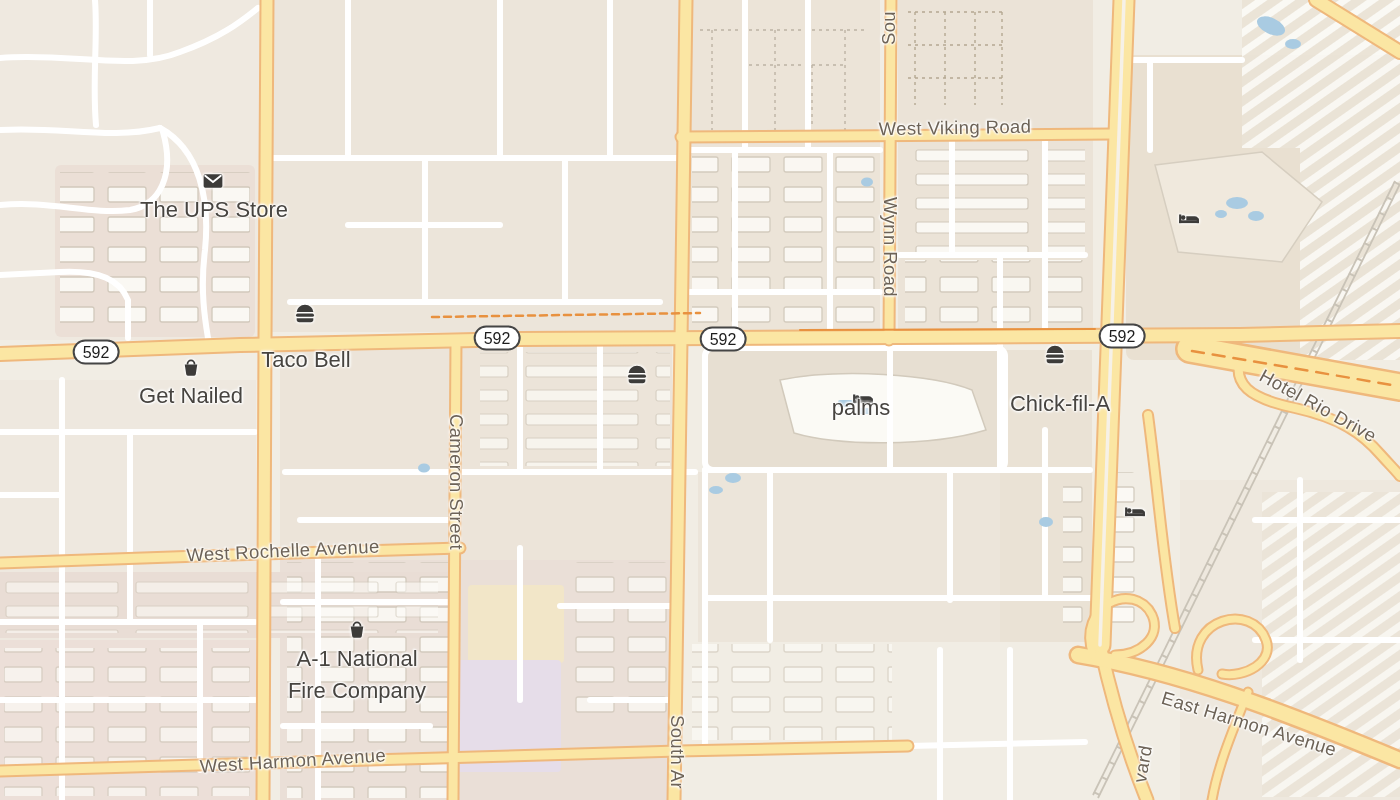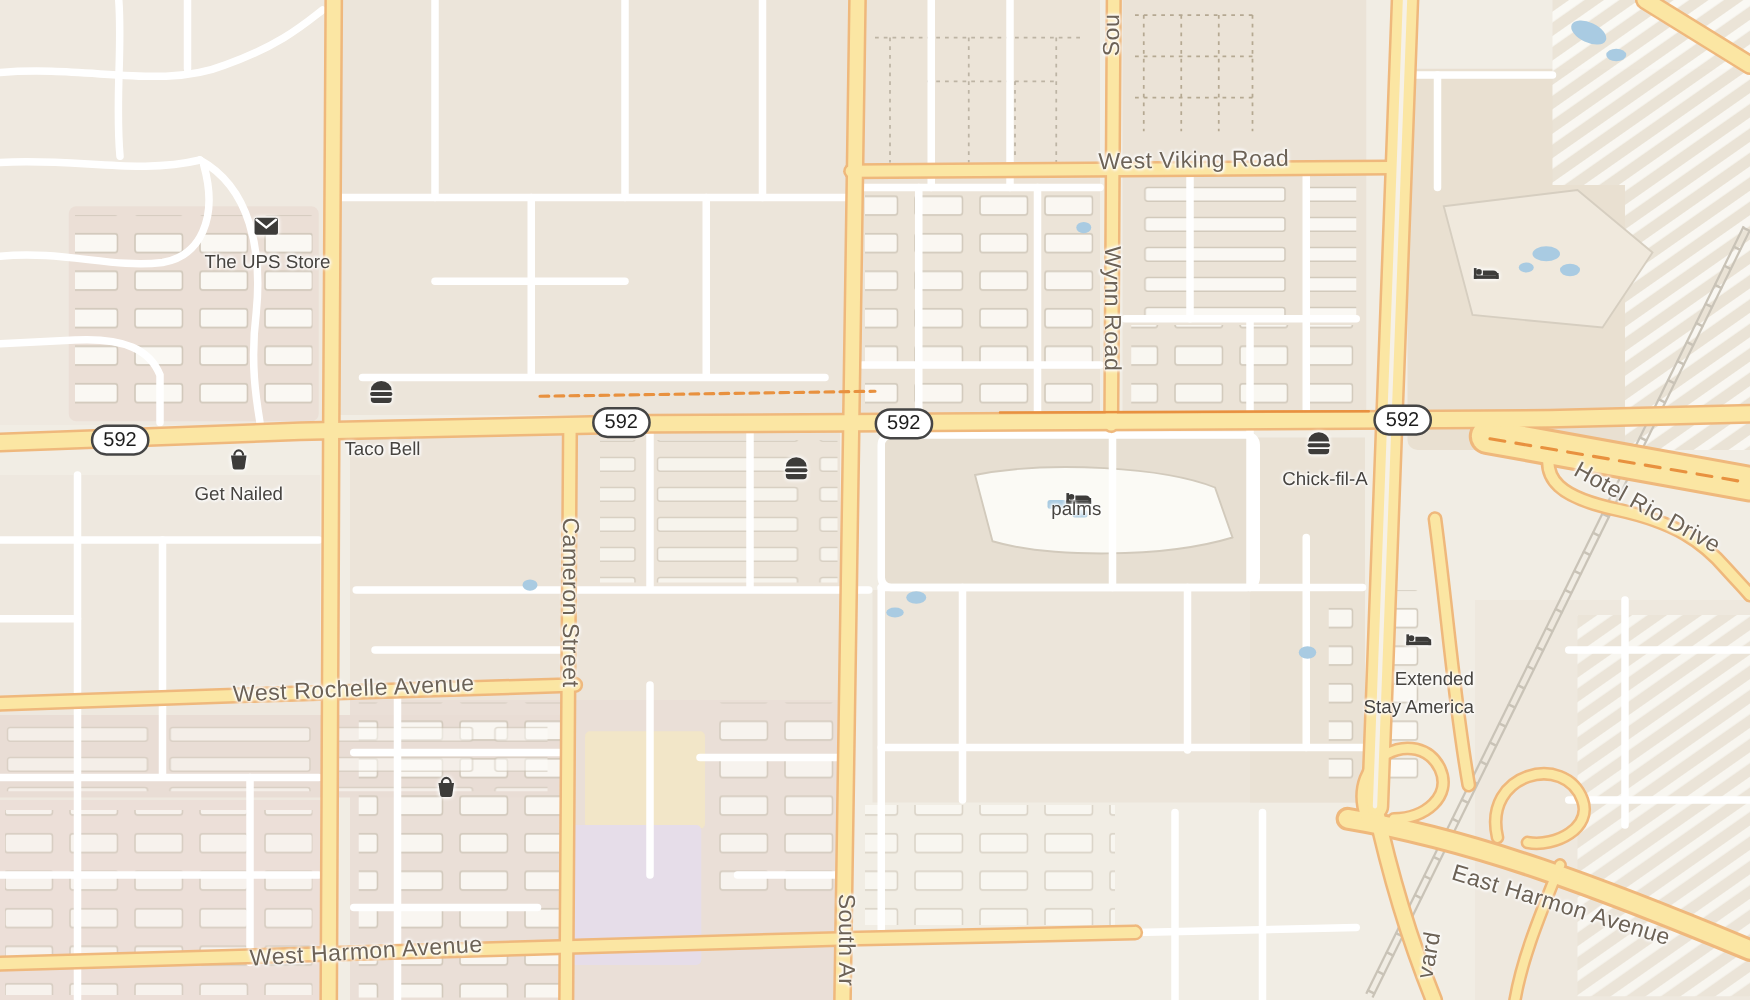--- a/index.html
+++ b/index.html
@@ -6,21 +6,21 @@
     --bg:#f1ede4; --label-street:#6d6357; --label-poi:#474440;
     --shield-border:#454545; --icon:#3d3c3a;
   }
   html,body{margin:0;padding:0;background:#ddd;}
   #map{position:relative;width:1400px;height:800px;overflow:hidden;background:var(--bg);
        font-family:"Liberation Sans","DejaVu Sans",sans-serif;}
   #map svg.base{position:absolute;left:0;top:0;}
   .lbl{position:absolute;white-space:nowrap;transform:translate(-50%,-50%) rotate(var(--r,0deg));
        text-shadow:0 0 2px #fff,0 0 3px #fff,0 0 4px #fff,1px 1px 2px #fff,-1px -1px 2px #fff;}
   .street{color:var(--label-street);font-size:18.5px;letter-spacing:.4px;}
-  .poi{color:var(--label-poi);font-size:15px;text-align:right;line-height:1.45;}
+  .poi{color:var(--label-poi);font-size:22px;text-align:center;line-height:1.45;}
   .poi span{display:block;}
   .shield{position:absolute;transform:translate(-50%,-50%);background:#fff;color:#1d1d1d;
           border:2.5px solid var(--shield-border);border-radius:999px;padding:0 8px;
           font-size:16px;line-height:21px;font-weight:500;}
   .icon{position:absolute;width:25px;height:25px;transform:translate(-50%,-50%);color:var(--icon);
         filter:drop-shadow(0 0 1.5px #fff) drop-shadow(0 0 1px #fff);}
   .icon svg{width:100%;height:100%;display:block;}
 </style>
 </head>
 <body>
@@ -299,37 +299,37 @@
         <use href="#sym-bed"></use>
       </svg>
     </div>
   <div class="lbl poi" style="left:861px;top:408px">palms</div>
 
   <div class="icon" style="left:1055px;top:355px">
       <svg>
         <use href="#sym-burger"></use>
       </svg>
     </div>
-  <div class="lbl poi" style="left:1060px;top:384px">Chick-fil-A</div>
+  <div class="lbl poi" style="left:1060px;top:404px">Chick-fil-A</div>
 
   <div class="icon" style="left:1189px;top:218px">
       <svg>
         <use href="#sym-bed"></use>
       </svg>
     </div>
 
   <div class="icon" style="left:1135px;top:511px">
       <svg>
         <use href="#sym-bed"></use>
       </svg>
     </div>
-  <div class="lbl poi" style="left:1135px;top:555px">
-    <span>Extended</span>
-    <span>Stay America</span>
+
+  <div class="icon" style="left:357px;top:629px">
+      <svg>
+        <use href="#sym-basket"></use>
+      </svg>
+    </div>
+  <div class="lbl poi" style="left:357px;top:675px">
+    <span>A-1 National</span>
+    <span>Fire Company</span>
   </div>
 
-  <div class="icon" style="left:357px;top:629px">
-      <svg>
-        <use href="#sym-basket"></use>
-      </svg>
-    </div>
-
 </div>
 
 </body></html>

